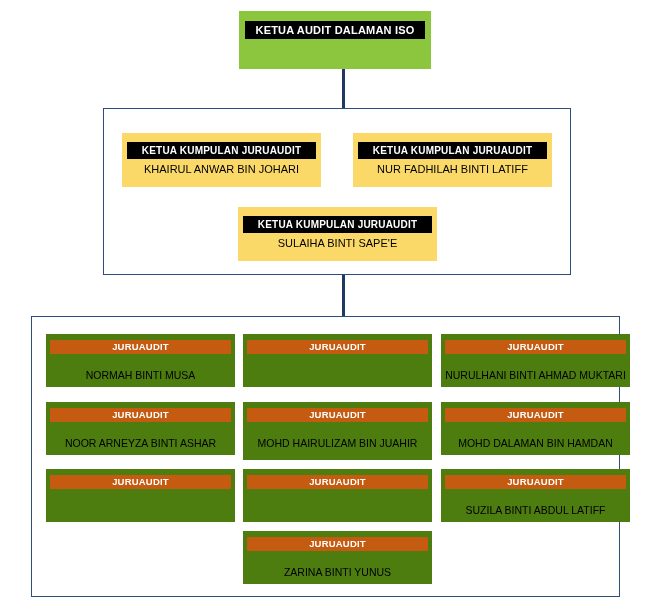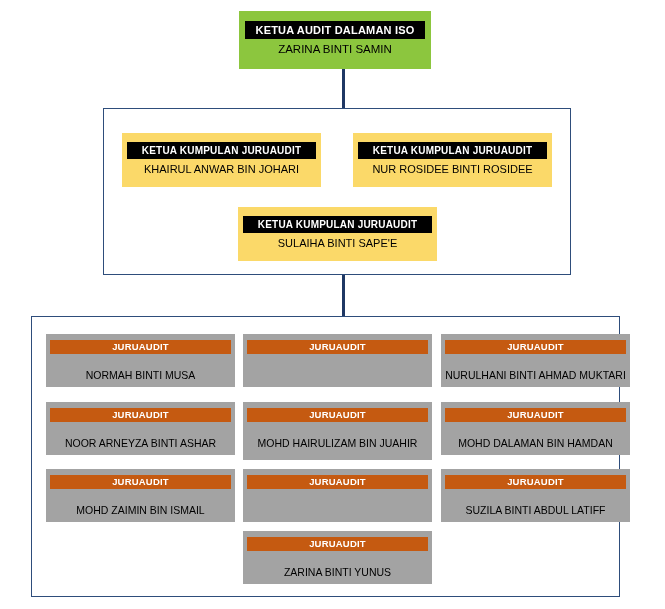--- a/index.html
+++ b/index.html
@@ -66,21 +66,21 @@
     font-size: 11px;
     margin-top: 3px;
     text-align: center;
   }
   #node-kkj-1 { left: 122px; top: 133px; width: 199px; height: 54px; }
   #node-kkj-2 { left: 353px; top: 133px; width: 199px; height: 54px; }
   #node-kkj-3 { left: 238px; top: 207px; width: 199px; height: 54px; }
 
   
   .aud-box {
-    background: #a3a3a3;
+    background: #4d7c0f;
     padding: 6px 4px 0 4px;
     width: 189px;
   }
   .aud-box .node-title {
     background: #C55A11;
     color: #ffffff;
     font-size: 9.5px;
     line-height: 14px;
   }
   .aud-box .node-name {
@@ -117,35 +117,34 @@
   .h-1 { height: 53px; }
   .h-2 { height: 58px; }
 </style>
 </head>
 <body>
 
 <div id="chart-root">
 
   <div class="node" id="node-head">
     <div class="node-title">KETUA AUDIT DALAMAN ISO</div>
-    <div class="node-name">ZARINA BINTI SAMIN</div>
   </div>
 
   <div class="conn" id="conn-head-down"></div>
 
   <div class="frame" id="frame-groups"></div>
 
   <div class="node group-box" id="node-kkj-1">
     <div class="node-title">KETUA KUMPULAN JURUAUDIT</div>
     <div class="node-name">KHAIRUL ANWAR BIN JOHARI</div>
   </div>
 
   <div class="node group-box" id="node-kkj-2">
     <div class="node-title">KETUA KUMPULAN JURUAUDIT</div>
-    <div class="node-name">NUR ROSIDEE BINTI ROSIDEE</div>
+    <div class="node-name">NUR FADHILAH BINTI LATIFF</div>
   </div>
 
   <div class="node group-box" id="node-kkj-3">
     <div class="node-title">KETUA KUMPULAN JURUAUDIT</div>
     <div class="node-name">SULAIHA BINTI SAPE'E</div>
   </div>
 
   <div class="conn" id="conn-groups-down"></div>
 
   <div class="frame" id="frame-auditors"></div>
@@ -174,21 +173,20 @@
     <div class="node-name">MOHD HAIRULIZAM BIN JUAHIR</div>
   </div>
 
   <div class="node aud-box col-3 row-2 h-1">
     <div class="node-title">JURUAUDIT</div>
     <div class="node-name">MOHD DALAMAN BIN HAMDAN</div>
   </div>
 
   <div class="node aud-box col-1 row-3 h-1">
     <div class="node-title">JURUAUDIT</div>
-    <div class="node-name">MOHD ZAIMIN BIN ISMAIL</div>
   </div>
 
   <div class="node aud-box col-2 row-3 h-1">
     <div class="node-title">JURUAUDIT</div>
   </div>
 
   <div class="node aud-box col-3 row-3 h-1">
     <div class="node-title">JURUAUDIT</div>
     <div class="node-name">SUZILA BINTI ABDUL LATIFF</div>
   </div>

